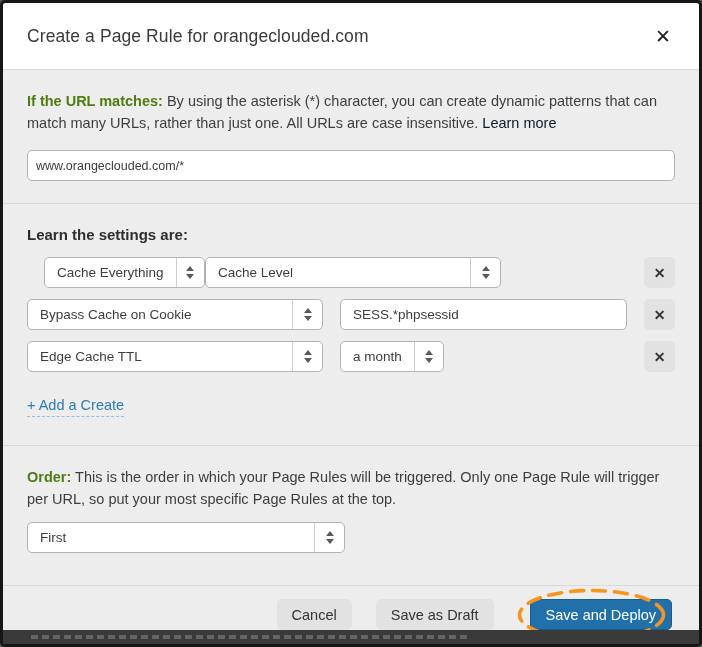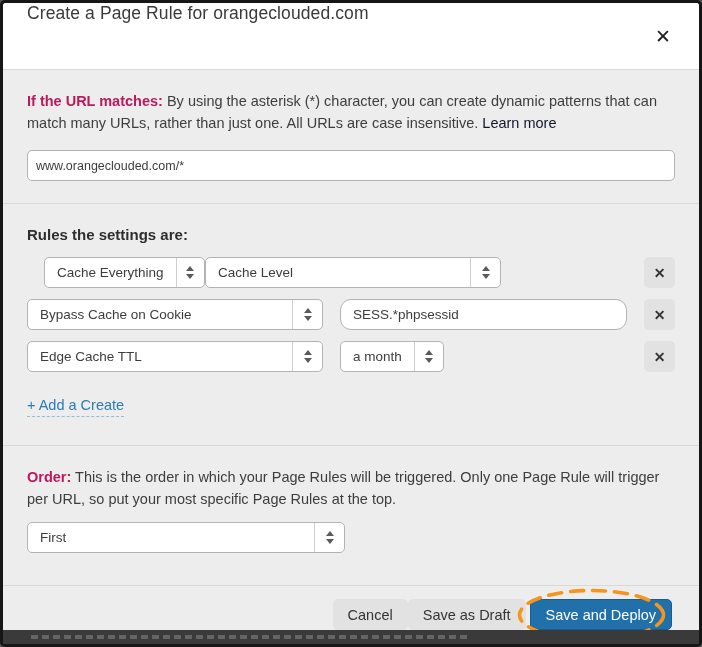--- a/index.html
+++ b/index.html
@@ -20,35 +20,35 @@
     background:#ededed;
     border-radius: 3px 3px 0 0;
     overflow: hidden;
   }
 
   
   .modal-header {
     height: 67px;
     background:#ffffff;
     border-bottom:1px solid #d9d9d9;
-    display:flex; 
+    display:flex; align-items:center;
     padding: 0 24px;
   }
   .modal-title { font-size:17.5px; color:#3a3a3a; font-weight:400; letter-spacing:.1px; }
   .close-btn {
     margin-left:auto;
     background:none; border:none; cursor:pointer;
     font-size:19px; color:#222; line-height:1; padding:4px;
   }
 
   
   .section { padding: 0 24px; }
   .section + .section { border-top:1px solid #d9d9d9; }
   .para { font-size:14.5px; line-height:22px; color:#3d3d3d; }
-  .para strong { color:#be185d; }
+  .para strong { color:#4d7c0f; }
   .link { color:#0f172a; text-decoration:none; cursor:pointer; }
 
   .sec-url { padding-top:20px; padding-bottom:22px; }
   .url-input {
     display:block; margin-top:16px;
     width:100%; height:31px;
     border:1px solid #b3b3b3; border-radius:5px;
     background:#fff; padding:0 8px;
     font-family:"Liberation Sans", sans-serif;
     font-size:12.5px; color:#3d3d3d;
@@ -68,21 +68,21 @@
     width:30px; border-left:1px solid #cfcfcf;
     display:flex; flex-direction:column; align-items:center; justify-content:center; gap:3px;
   }
   .tri-up { width:0; height:0; border-left:4px solid transparent; border-right:4px solid transparent; border-bottom:5px solid #5a5a5a; }
   .tri-down { width:0; height:0; border-left:4px solid transparent; border-right:4px solid transparent; border-top:5px solid #5a5a5a; }
   .sel-setting { width:296px; }
   .sel-mid1 { width:161px; margin-left:17px; }
   .sel-mid3 { width:104px; margin-left:17px; }
   .val-input {
     flex:1; margin-left:17px; height:31px;
-    border:1px solid #b3b3b3; border-radius:11px;
+    border:1px solid #b3b3b3; border-radius:5px;
     background:#fff; padding:0 12px;
     font-family:"Liberation Sans", sans-serif;
     font-size:13.5px; color:#3d3d3d;
   }
   .remove-btn {
     margin-left:auto;
     width:31px; height:31px; flex:0 0 31px;
     background:#e2e2e2; border:none; border-radius:5px;
     font-size:14px; font-weight:bold; color:#333;
     cursor:pointer; line-height:1;
@@ -94,31 +94,31 @@
     border-bottom:1px dashed #93bcd9; padding-bottom:3px;
   }
 
   
   .sec-order { padding-top:20px; padding-bottom:32px; }
   .sel-order { width:318px; margin-top:12px; }
 
   
   .sec-footer {
     padding-top:13px; padding-right:27px; padding-bottom:11px;
-    display:flex; justify-content:flex-end; align-items:center; gap:0;
+    display:flex; justify-content:flex-end; align-items:center; gap:24px;
   }
   .btn {
     height:31px; padding:0 15px;
     border:none; border-radius:5px;
     font-family:"Liberation Sans", sans-serif;
     font-size:14.5px; cursor:pointer; white-space:nowrap;
   }
   .btn-gray { background:#e2e2e2; color:#333; }
   .btn-blue { background:#2270a9; color:#fff; border:1px solid #175e8f; }
-  .deploy-wrap { position:relative; margin-left:4px; }
+  .deploy-wrap { position:relative; margin-left:12px; }
   .highlight-svg {
     position:absolute; left:-14px; top:-11px;
     pointer-events:none;
   }
 
   
   .bg-strip {
     position:relative;
     width:696px; height:14px;
     background:#3a3a3a;
@@ -140,21 +140,21 @@
       <h1 class="modal-title">Create a Page Rule for orangeclouded.com</h1>
       <button class="close-btn">✕</button>
     </div>
 
     <div class="section sec-url">
       <p class="para"><strong>If the URL matches:</strong><span> By using the asterisk (*) character, you can create dynamic patterns that can match many URLs, rather than just one. All URLs are case insensitive. </span><a class="link" href="#">Learn more</a></p>
       <input class="url-input" type="text" value="www.orangeclouded.com/*" style="">
     </div>
 
     <div class="section sec-settings">
-      <h2 class="settings-heading">Rules the settings are:</h2>
+      <h2 class="settings-heading">Learn the settings are:</h2>
 
       <div class="setting-row row-1">
         <div class="sel sel-mid1">
           <span class="sel-text">Cache Everything</span>
           <span class="sel-arrows">
               <span class="tri-up"></span>
               <span class="tri-down"></span>
             </span>
         </div>
         <div class="sel sel-setting">

